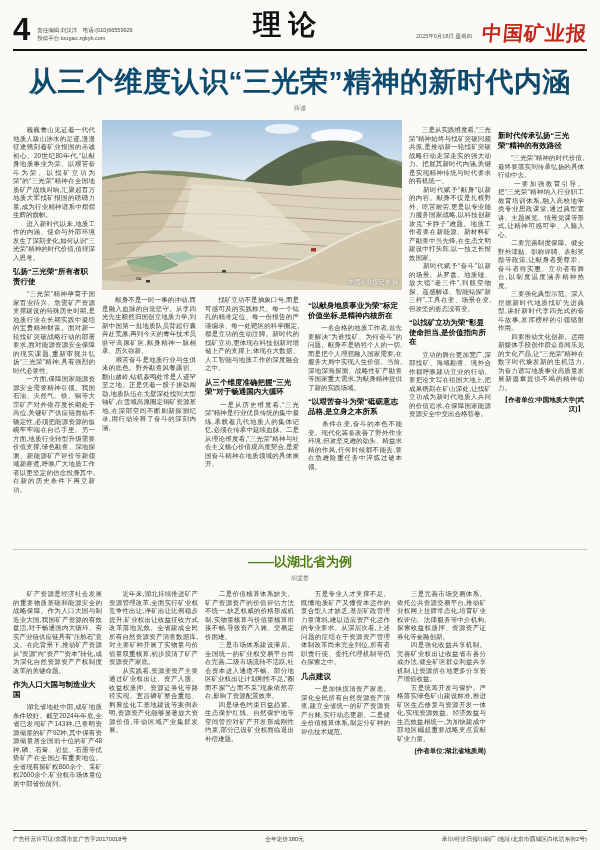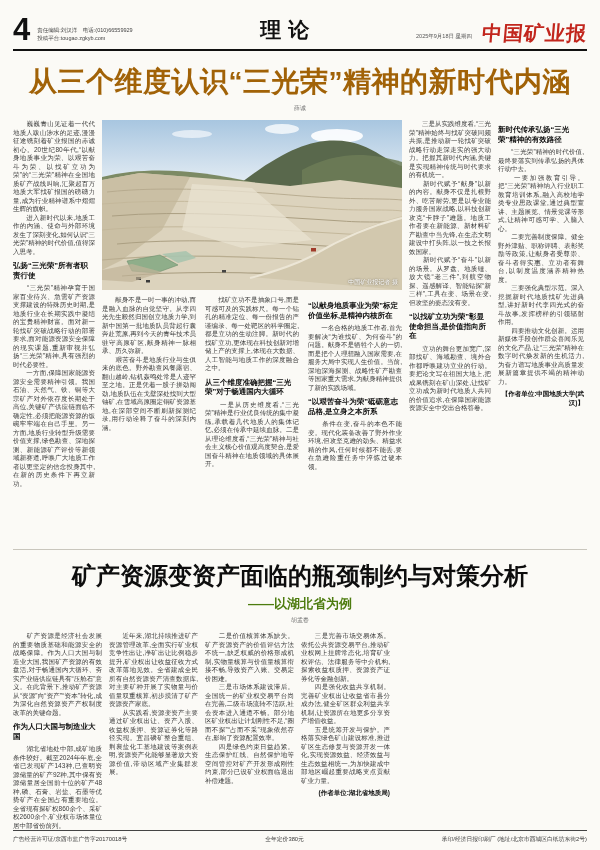--- a/index.html
+++ b/index.html
@@ -9,34 +9,34 @@
     font-family:"Liberation Sans","DejaVu Sans",sans-serif;
   }
   .page{padding:8px 13px 0 13px;}
 
   
   .hdr{display:flex;align-items:flex-end;justify-content:space-between;
        border-bottom:2.5px solid #111;padding-bottom:5px;height:36px;}
   .hdr-left{display:flex;align-items:flex-end;gap:7px;}
   .pagenum{font-size:31px;font-weight:900;line-height:28px;color:#111;}
   .edinfo{font-size:5.5px;line-height:8px;color:#444;padding-bottom:2px;white-space:pre-line;}
-  .section{font-size:21px;font-weight:700;letter-spacing:7px;color:#111;
+  .section{font-size:28px;font-weight:700;letter-spacing:7px;color:#111;
            transform:translateX(14px);}
   .hdr-right{display:flex;align-items:flex-end;gap:10px;}
   .dateline{font-size:5.5px;color:#555;padding-bottom:4px;}
   .masthead{font-family:"Liberation Serif","DejaVu Serif",serif;
             font-size:20px;font-weight:900;color:#c2261d;
             transform:skewX(-5deg);letter-spacing:1px;line-height:22px;}
 
   
-  .a1-headline{font-size:28px;font-weight:900;text-align:center;color:#a16207;
+  .a1-headline{font-size:28px;font-weight:900;text-align:center;color:#0c4a6e;
                margin:12px 0 3px 0;letter-spacing:.5px;white-space:nowrap;}
   .byline{font-size:6px;color:#777;text-align:center;margin:3px 0 7px 0;}
   .a1-body{display:flex;gap:7px;height:420px;overflow:hidden;}
-  .col{overflow:hidden;}
+  .col{overflow:hidden;margin-top:6px;}
   .c82{width:82px;}.c86{width:86px;}
   .mid{width:300px;display:flex;flex-direction:column;gap:6px;}
   .ucols{display:flex;gap:9px;height:244px;overflow:hidden;}
   .u94{width:94px;overflow:hidden;}
   .bodytext{font-size:6.5px;line-height:8.5px;text-align:justify;color:#3a3a3a;
             white-space:pre-line;}
   .subhead{font-size:7.5px;line-height:9.5px;font-weight:700;color:#101010;
            margin:5px 0 4px 0;}
   .endnote{font-size:6.5px;line-height:8.5px;font-weight:700;color:#101010;
            text-align:right;margin-top:4px;}
@@ -166,38 +166,42 @@
 　　一要加强教育引导。把“三光荣”精神纳入行业职工教育培训体系,融入高校地学类专业思政课堂,通过典型宣讲、主题展览、情景党课等形式,让精神可感可学、入脑入心。
 　　二要完善制度保障。健全野外津贴、职称评聘、表彰奖励等政策,让献身者受尊崇、奋斗者得实惠、立功者有舞台,以制度温度涵养精神热度。
 　　三要强化典型示范。深入挖掘新时代地质找矿先进典型,讲好新时代李四光式的奋斗故事,发挥榜样的引领辐射作用。
 　　四要推动文化创新。运用新媒体手段创作群众喜闻乐见的文化产品,让“三光荣”精神在数字时代焕发新的生机活力,为奋力谱写地质事业高质量发展新篇章提供不竭的精神动力。</div>
       <div class="endnote">【作者单位:中国地质大学(武汉)】</div>
     </div>
   </div>
 
   <div class="divider"></div>
 
-  <div class="a2-headline">矿产资源变资产面临的瓶颈制约与对策分析</div>
   <div class="a2-subtitle">——以湖北省为例</div>
   <div class="byline">胡孟春</div>
 
   <div class="a2-body">
     <div class="c89">
       <div class="bodytext">　　矿产资源是经济社会发展的重要物质基础和能源安全的战略保障。作为人口大国与制造业大国,我国矿产资源的有效盘活,对于畅通国内大循环、夯实产业链供应链具有“压舱石”意义。在此背景下,推动矿产资源从“资源”向“资产”“资本”转化,成为深化自然资源资产产权制度改革的关键命题。</div>
       <div class="subhead">作为人口大国与制造业大国</div>
       <div class="bodytext">　　湖北省地处中部,成矿地质条件较好。截至2024年年底,全省已发现矿产143种,已查明资源储量的矿产92种,其中保有资源储量居全国前十位的矿产48种,磷、石膏、岩盐、石墨等优势矿产在全国占有重要地位。全省现有探矿权860余个、采矿权2600余个,矿业权市场体量位居中部省份前列。</div>
     </div>
     <div class="c89">
       <div class="bodytext">　　近年来,湖北持续推进矿产资源管理改革,全面实行矿业权竞争性出让,净矿出让比例稳步提升,矿业权出让收益征收方式改革落地见效。全省建成全民所有自然资源资产清查数据库,对主要矿种开展了实物量与价值量双重核算,初步摸清了矿产资源资产家底。
 　　从实践看,资源变资产主要通过矿业权出让、资产入股、收益权质押、资源证券化等路径实现。宜昌磷矿整合重组、荆襄盐化工基地建设等案例表明,资源资产化能够显著放大资源价值,带动区域产业集群发展。</div>
     </div>
     <div class="c89">
       <div class="bodytext">　　二是价值核算体系缺失。矿产资源资产的价值评估方法不统一,缺乏权威的价格形成机制,实物量核算与价值量核算衔接不畅,导致资产入账、交易定价困难。
 　　三是市场体系建设滞后。全国统一的矿业权交易平台尚在完善,二级市场流转不活跃,社会资本进入通道不畅。部分地区矿业权出让计划刚性不足,“圈而不探”“占而不采”现象依然存在,影响了资源配置效率。
 　　四是绿色约束日益趋紧。生态保护红线、自然保护地等空间管控对矿产开发形成刚性约束,部分已设矿业权面临退出补偿难题。</div>
+    </div>
+    <div class="c89">
+      <div class="bodytext">　　五是专业人才支撑不足。既懂地质矿产又懂资本运作的复合型人才缺乏,基层矿政管理力量薄弱,难以适应资产化运作的专业要求。从深层次看,上述问题的症结在于资源资产管理体制改革尚未完全到位,所有者职责行使、委托代理机制等仍在探索之中。</div>
+      <div class="subhead">几点建议</div>
+      <div class="bodytext">　　一是加快摸清资产家底。深化全民所有自然资源资产清查,建立全省统一的矿产资源资产台账,实行动态更新。二是健全价值核算体系,制定分矿种的评估技术规范。</div>
     </div>
     <div class="c89">
       <div class="bodytext">　　三是完善市场交易体系。依托公共资源交易平台,推动矿业权网上挂牌常态化,培育矿业权评估、法律服务等中介机构,探索收益权质押、资源资产证券化等金融创新。
 　　四是强化收益共享机制。完善矿业权出让收益省市县分成办法,健全矿区群众利益共享机制,让资源所在地更多分享资产增值收益。
 　　五是统筹开发与保护。严格落实绿色矿山建设标准,推进矿区生态修复与资源开发一体化,实现资源效益、经济效益与生态效益相统一,为加快建成中部地区崛起重要战略支点贡献矿业力量。</div>
       <div class="endnote2">(作者单位:湖北省地质局)</div>
     </div>
   </div>
 
 </div>

